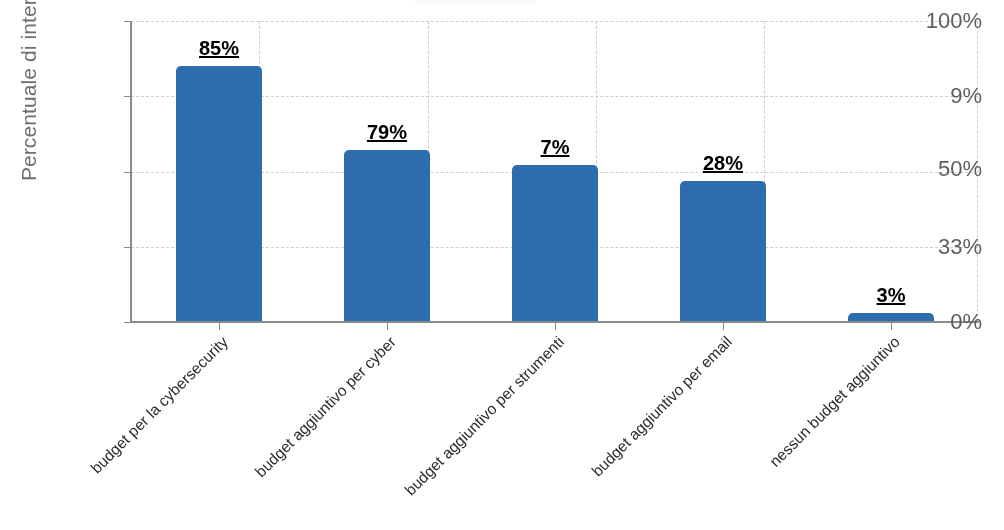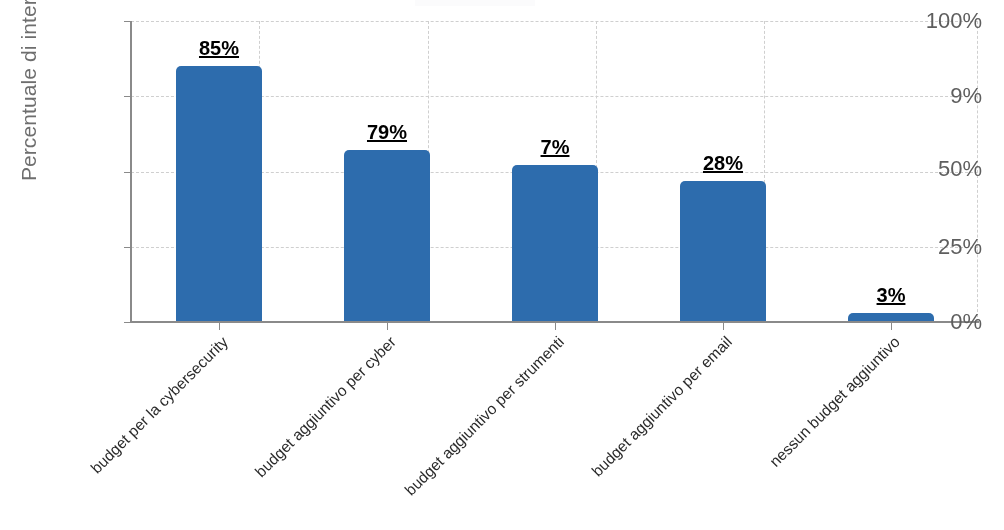--- a/index.html
+++ b/index.html
@@ -187,21 +187,21 @@
 
   <div class="ytick-mark" style="top:21px;"></div>
   <div class="ytick-mark" style="top:96.25px;"></div>
   <div class="ytick-mark" style="top:171.5px;"></div>
   <div class="ytick-mark" style="top:246.75px;"></div>
   <div class="ytick-mark" style="top:322px;"></div>
 
   <div class="ytick-label" style="top:21px;">100%</div>
   <div class="ytick-label" style="top:96.25px;">9%</div>
   <div class="ytick-label" style="top:169px;">50%</div>
-  <div class="ytick-label" style="top:246.75px;">25%</div>
+  <div class="ytick-label" style="top:246.75px;">33%</div>
   <div class="ytick-label" style="top:322px;">0%</div>
 
   <div class="xtick-mark" style="left:219px;"></div>
   <div class="xtick-mark" style="left:387px;"></div>
   <div class="xtick-mark" style="left:555px;"></div>
   <div class="xtick-mark" style="left:723px;"></div>
   <div class="xtick-mark" style="left:891px;"></div>
 
   <div class="xtick-label" style="left:9px;   width:210px;">budget per la cybersecurity</div>
   <div class="xtick-label" style="left:177px; width:210px;">budget aggiuntivo per cyber</div>

